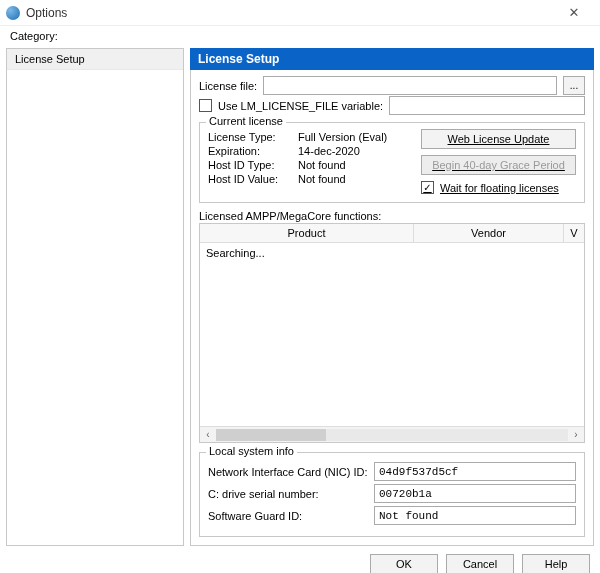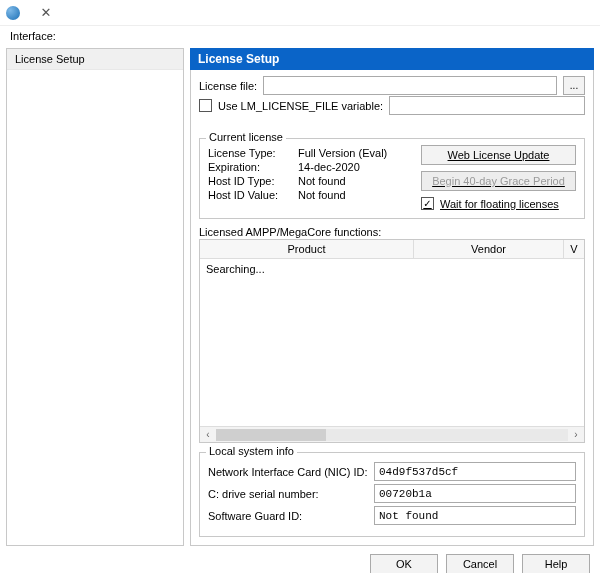--- a/index.html
+++ b/index.html
@@ -91,21 +91,21 @@
     width: 13px; height: 13px;
     border: 1px solid #555;
     display: inline-flex; align-items: center; justify-content: center;
     font-size: 10px; line-height: 1;
   }
   .checkbox.checked::after { content: "✓"; color: #000; }
   .group {
     border: 1px solid #c8c8c8;
     padding: 6px 8px 8px 8px;
     position: relative;
-    margin-top: 22px;
+    margin-top: 6px;
   }
   .group-title {
     position: absolute;
     top: -8px; left: 6px;
     background: #fff;
     padding: 0 3px;
     font-size: 11px;
   }
   .cur-lic { display: flex; gap: 6px; }
   .cur-lic-left { flex: 1; }
@@ -163,24 +163,25 @@
     gap: 8px;
     padding: 8px 10px 6px 0;
   }
   .footer .btn { width: 68px; }
 </style>
 </head>
 <body>
 
 <div class="titlebar">
   <div class="app-icon"></div>
+  <div class="title">Options</div>
   <div class="close">✕</div>
 </div>
 
-<div class="category-label">Interface:</div>
+<div class="category-label">Category:</div>
 
 <div class="main">
   <div class="sidebar">
     <div class="sidebar-item">
       <span>License Setup</span>
     </div>
   </div>
 
   <div class="panel">
     <div class="panel-header">License Setup</div>

